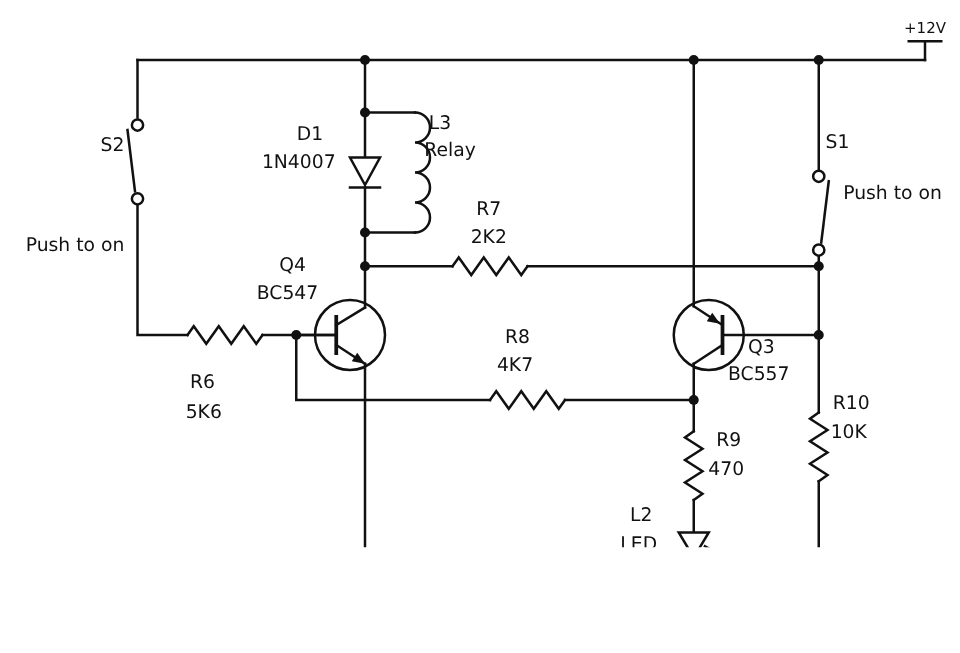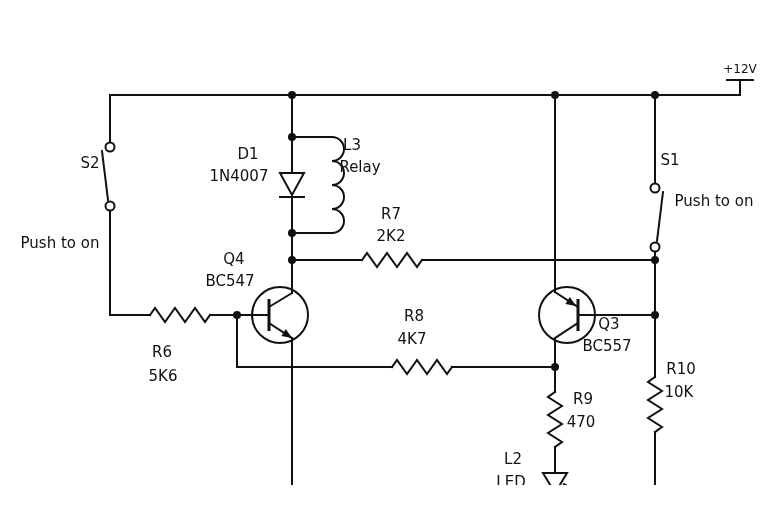--- a/index.html
+++ b/index.html
@@ -1,17 +1,17 @@
 <!DOCTYPE html>
 <html><head>
 <meta charset="utf-8">
 <style>
   html,body{margin:0;padding:0;background:#fff;}
   .stage{position:relative;width:768px;height:438px;background:#ffffff;overflow:hidden;
-         font-family:"DejaVu Sans", sans-serif;margin-top:47px;}
+         font-family:"DejaVu Sans", sans-serif;}
   svg{display:block;}
   .wire{stroke:#111;stroke-width:2;fill:none;stroke-linecap:square;}
   .tcirc{fill:none;stroke:#111;stroke-width:2;}
   .term{fill:#fff;stroke:#111;stroke-width:2;}
   .sym{fill:#fff;stroke:#111;stroke-width:2;stroke-linejoin:miter;}
   .bar{stroke:#111;stroke-width:3;fill:none;stroke-linecap:butt;}
   .dot{fill:#111;stroke:none;}
   .arrow{fill:#111;stroke:none;}
   .lbl{font-size:15px;fill:#111;text-anchor:middle;}
   .small{font-size:12px;fill:#111;text-anchor:middle;}

